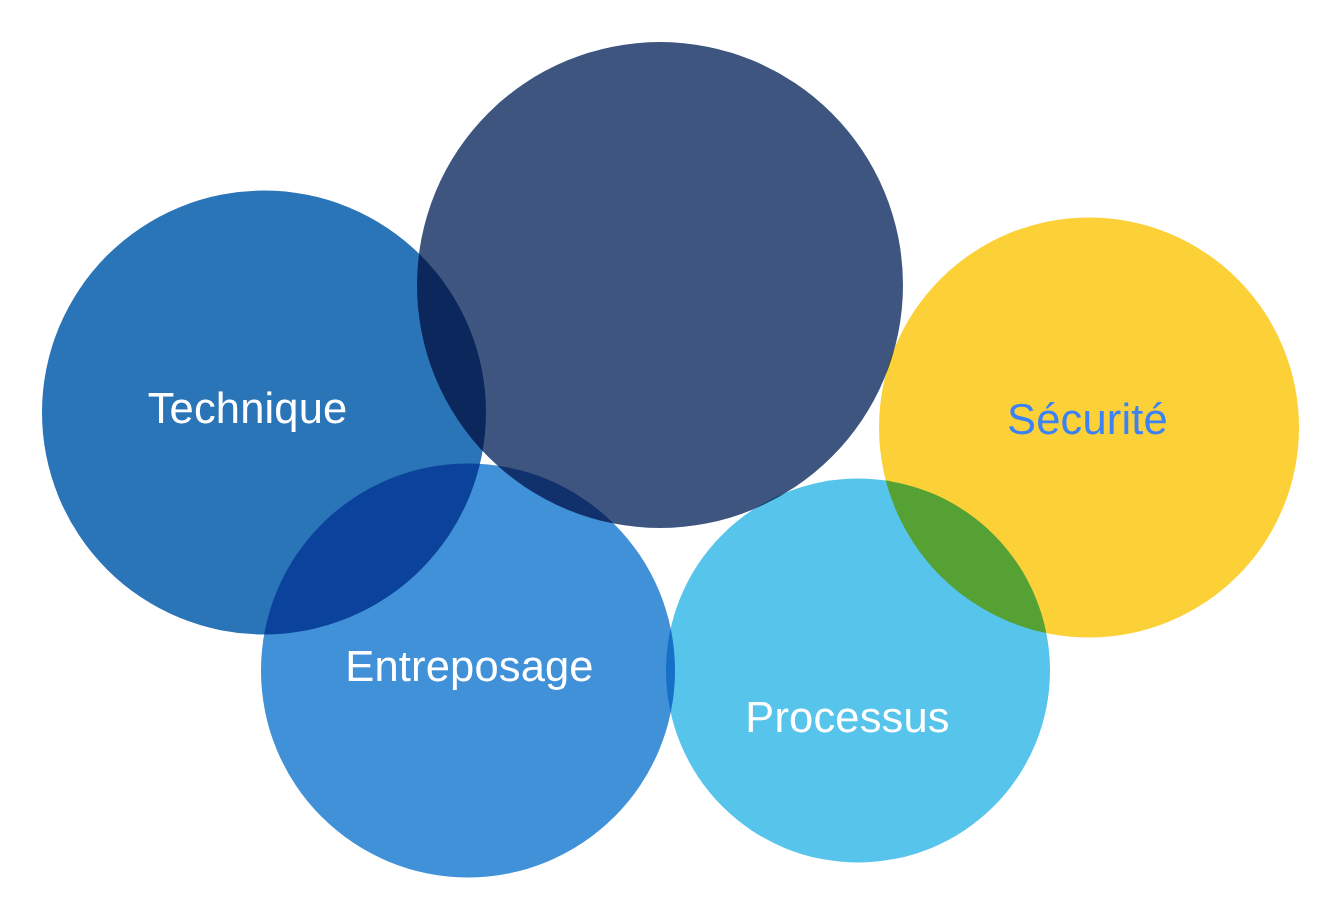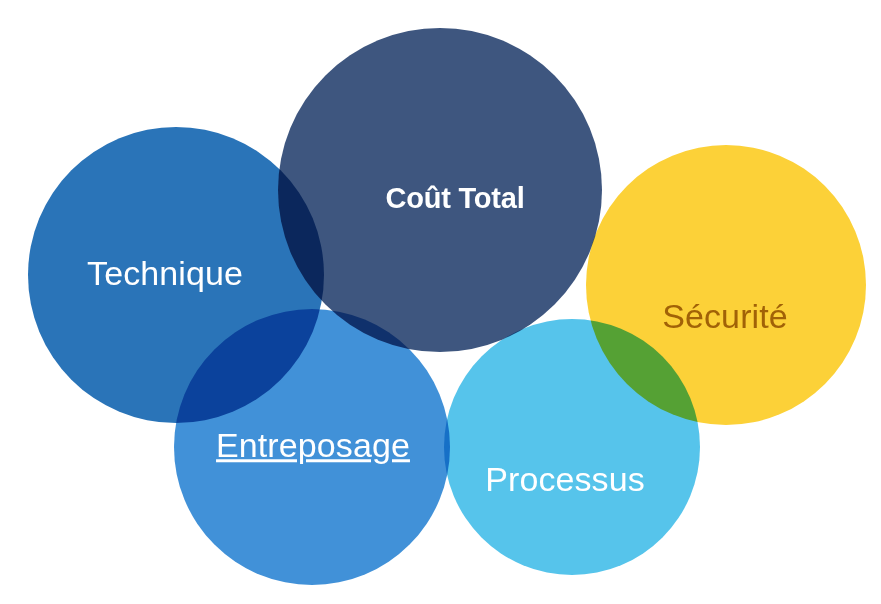--- a/index.html
+++ b/index.html
@@ -41,50 +41,50 @@
     pointer-events: none;
     text-rendering: optimizeLegibility;
     -webkit-font-smoothing: antialiased;
   }
   .label-center {
     font-size: 29px;
     font-weight: 700;
     letter-spacing: -0.2px;
   }
   .label-petal {
-    font-size: 34px;
+    font-size: 29px;
     font-weight: 400;
     letter-spacing: 0.1px;
   }
   #label-cout-total    { left: 455px; top: 199px; }
   #label-technique     { left: 165px; top: 274px; }
   #label-securite      { left: 725px; top: 281px; }
-  #label-entreposage   { left: 313px; top: 446px; text-decoration: underline; }
+  #label-entreposage   { left: 313px; top: 446px; }
   #label-processus     { left: 565px; top: 447px; margin-top: 33px; }
 </style>
 </head>
 <body>
 
 <div id="diagram-root" style="background: rgb(255, 255, 255);">
 
   <svg id="venn-svg" viewBox="0 0 881 604" xmlns="http://www.w3.org/2000/svg" aria-hidden="true">
     <rect x="0" y="0" width="881" height="604" fill="#ffffff"></rect>
 
     <g>
       <circle class="venn-blob" id="circle-technique" cx="176" cy="275" r="148" fill="#2A74B8"></circle>
       <circle class="venn-blob" id="circle-securite" cx="726" cy="285" r="140" fill="#FCD138"></circle>
       <circle class="venn-blob" id="circle-entreposage" cx="312" cy="447" r="138" fill="#4191D8"></circle>
       <circle class="venn-blob" id="circle-processus" cx="572" cy="447" r="128" fill="#56C4EB"></circle>
       <circle class="venn-blob" id="circle-center" cx="440" cy="190" r="162" fill="#3E567F"></circle>
     </g>
   </svg>
 
-  <div class="venn-label label-center" id="label-cout-total" style="color: rgb(255, 255, 255);"><span>Coût Total</span><br></div>
+  <div class="venn-label label-center" id="label-cout-total" style="color: rgb(255, 255, 255);"><br></div>
 
   <div class="venn-label label-petal" id="label-technique" style="color: rgb(255, 255, 255);">Technique</div>
 
-  <div class="venn-label label-petal" id="label-securite" style="color: #a16207; margin-top: 36px;">Sécurité</div>
+  <div class="venn-label label-petal" id="label-securite" style="color: #3b82f6;">Sécurité</div>
 
   <div class="venn-label label-petal" id="label-entreposage" style="color: rgb(255, 255, 255);">Entreposage</div>
 
   <div class="venn-label label-petal" id="label-processus" style="color: rgb(255, 255, 255);">Processus</div>
 
 </div>
 
 </body></html>

